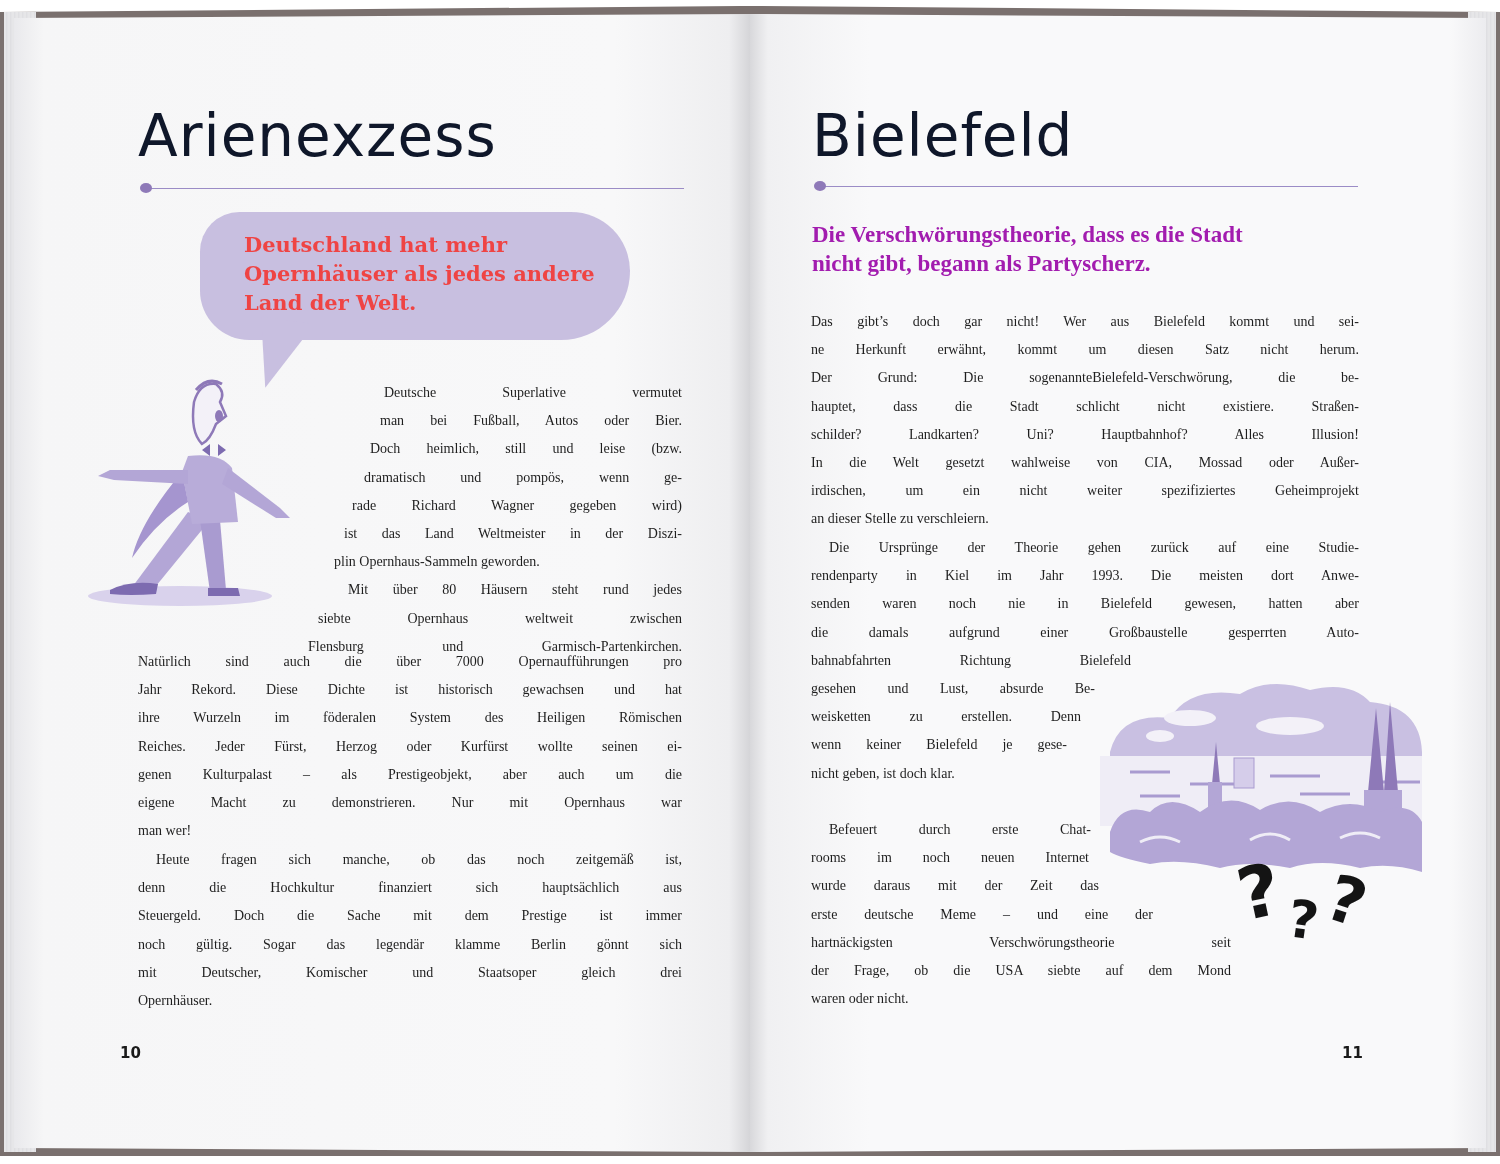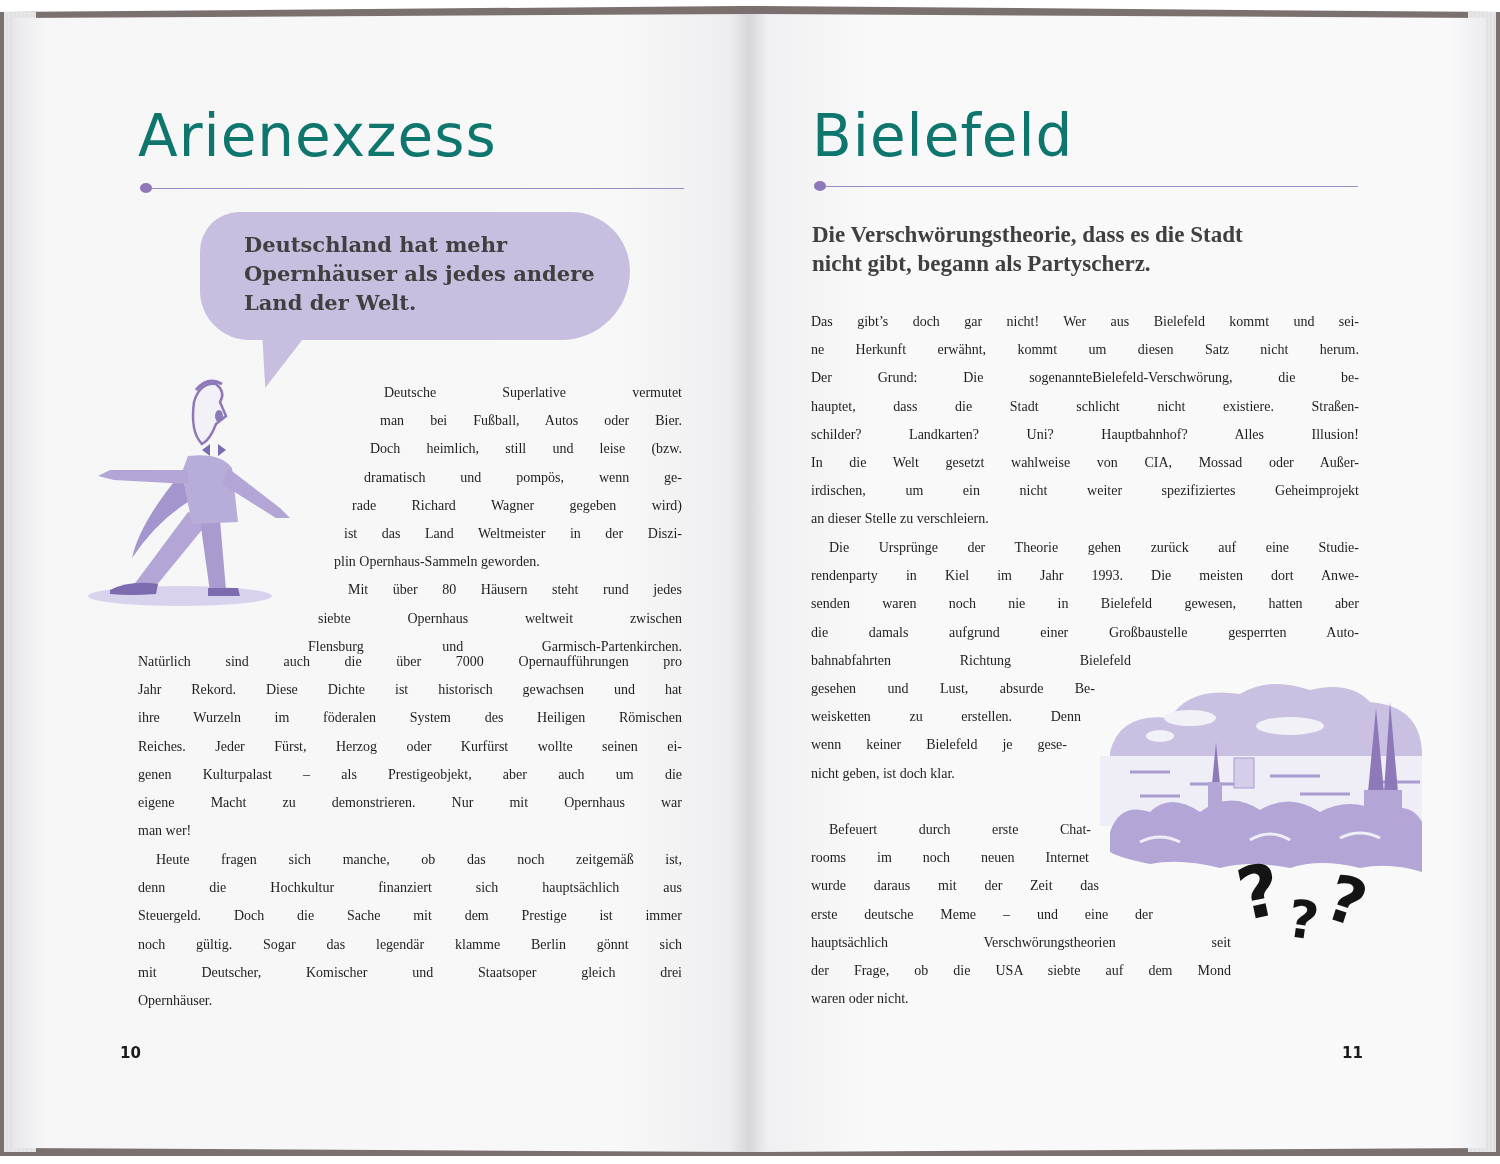--- a/index.html
+++ b/index.html
@@ -33,21 +33,21 @@
     background: repeating-linear-gradient(to right, #e6e6e8 0, #e6e6e8 2px, #d8d8dc 3px, #eeeef0 4px);
   }
   .edge-right {
     position: absolute; right: 4px; top: 12px; width: 28px; height: 1140px;
     background: repeating-linear-gradient(to right, #e6e6e8 0, #e6e6e8 2px, #d8d8dc 3px, #eeeef0 4px);
   }
 
   .chapter-title {
     position: absolute; top: 102px;
     font-family: "DejaVu Sans", sans-serif;
-    font-size: 58px; color: #0f766e; letter-spacing: 1px;
+    font-size: 58px; color: #0f172a; letter-spacing: 1px;
     font-weight: normal;
   }
   .rule {
     position: absolute; height: 1px; background: #9b8cc6;
   }
   .rule-dot {
     position: absolute; width: 12px; height: 10px; border-radius: 50%;
     background: #8e79b8; top: -5px; left: -4px;
   }
 
@@ -56,36 +56,36 @@
     background: #c8bfe0; border-radius: 40px 60px 70px 50px;
   }
   .bubble-tail {
     position: absolute; left: 256px; top: 320px; width: 0; height: 0;
     border-left: 14px solid transparent; border-right: 40px solid transparent;
     border-top: 70px solid #c8bfe0; transform: rotate(8deg);
   }
   .bubble-text {
     position: absolute; left: 244px; top: 230px; width: 380px;
     font-family: "DejaVu Serif", serif; font-weight: bold;
-    font-size: 21px; line-height: 29px; color: #404040;
+    font-size: 21px; line-height: 29px; color: #ef4444;
   }
 
   .body-text {
     position: absolute;
     font-family: "Liberation Serif", serif;
     font-size: 14px; line-height: 28.2px; color: #1e1e1e;
   }
   .body-text .ln { display: block; text-align: justify; text-align-last: justify; white-space: nowrap; height: 28.2px; }
   .body-text .ln.last { text-align-last: left; }
   .body-text .ln.indent { padding-left: 18px; }
 
   .lead {
     position: absolute; left: 812px; top: 220px; width: 560px;
     font-family: "Liberation Serif", serif; font-weight: bold;
-    font-size: 23px; line-height: 29px; color: #404040;
+    font-size: 23px; line-height: 29px; color: #a21caf;
   }
 
   .page-num {
     position: absolute; top: 1044px;
     font-family: "DejaVu Sans", sans-serif; font-weight: bold;
     font-size: 15px; color: #1a1a1a;
   }
 
   .illu { position: absolute; }
 </style>
@@ -204,21 +204,21 @@
   <span class="ln" style="width:270px;">weisketten zu erstellen. Denn</span>
   <span class="ln" style="width:256px;">wenn keiner Bielefeld je gese-</span>
   <span class="ln last">nicht geben, ist doch klar.</span>
 </div>
 
 <div class="body-text" style="left:811px; top:816px; width:420px;">
   <span class="ln indent" style="width:262px;">Befeuert durch erste Chat-</span>
   <span class="ln" style="width:278px;">rooms im noch neuen Internet</span>
   <span class="ln" style="width:288px;">wurde daraus mit der Zeit das</span>
   <span class="ln" style="width:342px;">erste deutsche Meme – und eine der</span>
-  <span class="ln" style="width:420px;">hauptsächlich Verschwörungstheorien seit</span>
+  <span class="ln" style="width:420px;">hartnäckigsten Verschwörungstheorie seit</span>
   <span class="ln" style="width:420px;">der Frage, ob die USA siebte auf dem Mond</span>
   <span class="ln last">waren oder nicht.</span>
 </div>
 
 <svg class="illu" style="left:1100px; top:672px;" width="330" height="210" viewBox="0 0 330 210">
   <path d="M10 80 Q20 40 70 46 Q90 14 140 22 Q170 4 210 18 Q250 8 270 30 Q320 34 322 80 L322 120 L10 120 Z" fill="#c9c0e2"></path>
   <ellipse cx="90" cy="46" rx="26" ry="8" fill="#f3f1f8"></ellipse>
   <ellipse cx="190" cy="54" rx="34" ry="9" fill="#f3f1f8"></ellipse>
   <ellipse cx="60" cy="64" rx="14" ry="6" fill="#f3f1f8"></ellipse>
   <rect x="0" y="84" width="322" height="70" fill="#efedf6"></rect>

